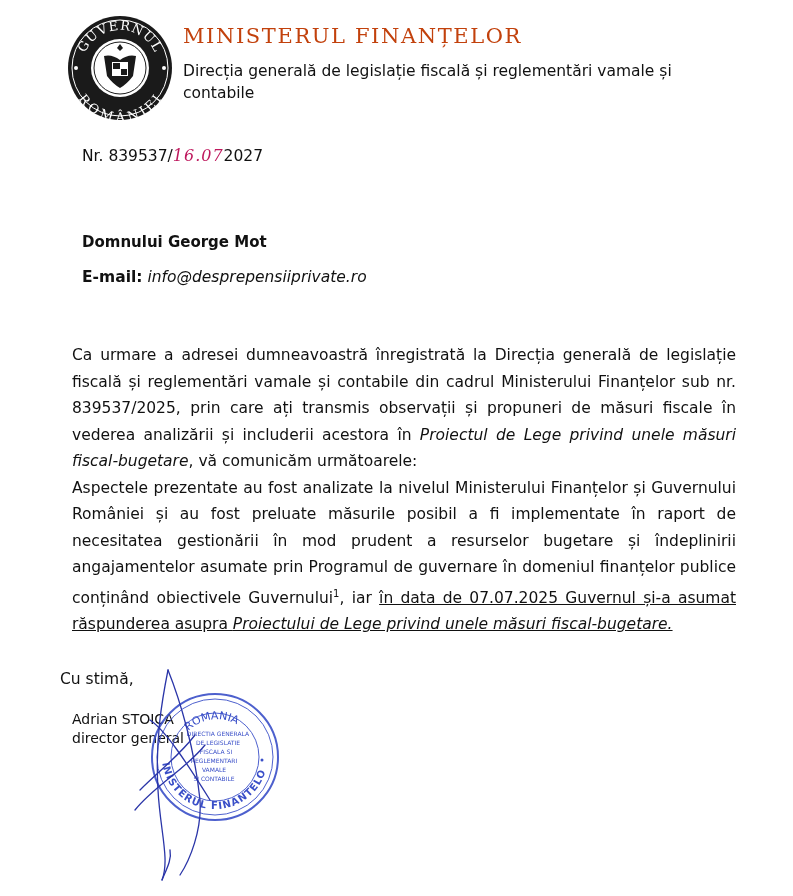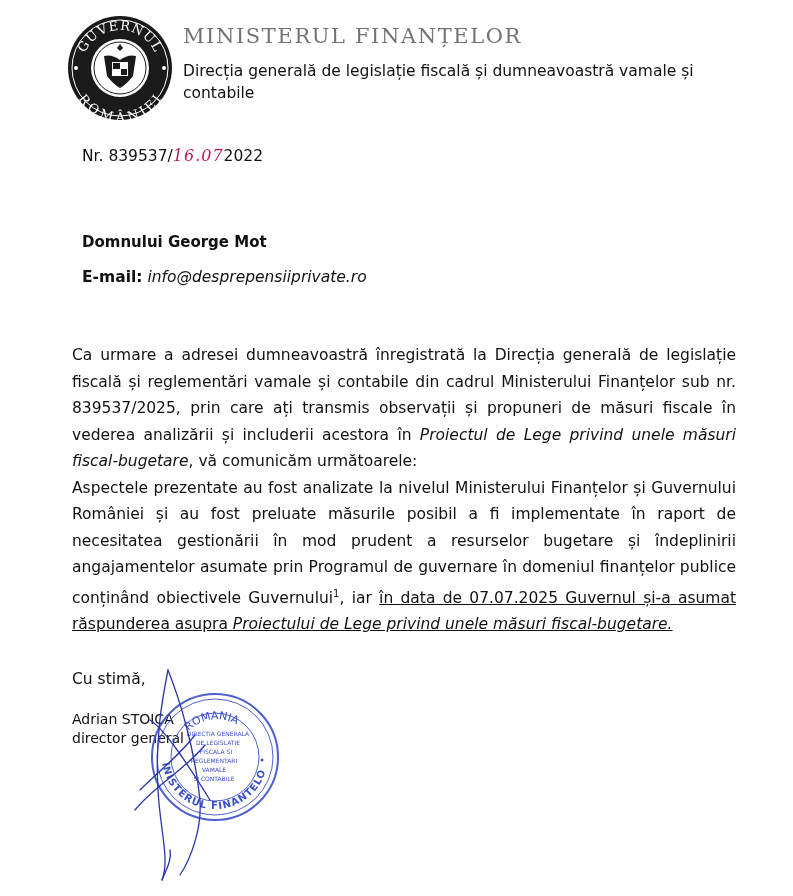--- a/index.html
+++ b/index.html
@@ -1,29 +1,29 @@
 <!DOCTYPE html>
 <html><head>
 <meta charset="utf-8">
 <style>
   html, body { margin:0; padding:0; background:#ffffff; }
   body { width:793px; height:896px; position:relative; overflow:hidden; font-family:"DejaVu Sans", sans-serif; color:#111; }
   .logo { position:absolute; left:66px; top:14px; width:108px; height:108px; }
-  .ministry { position:absolute; left:183px; top:24px; font-family:"DejaVu Serif", serif; font-size:21px; letter-spacing:1.6px; color:#737373; }
+  .ministry { position:absolute; left:183px; top:24px; font-family:"DejaVu Serif", serif; font-size:21px; letter-spacing:1.6px; color:#c2410c; }
   .direction { position:absolute; left:183px; top:60px; width:560px; font-size:15.5px; line-height:22px; color:#111; }
   .nr { position:absolute; left:82px; top:146px; font-size:15.5px; }
   .hand { font-family:"DejaVu Serif", serif; font-style:italic; color:#be185d; font-size:16px; letter-spacing:1px; }
   .recipient { position:absolute; left:82px; top:233px; font-size:15px; font-weight:bold; }
   .email { position:absolute; left:82px; top:268px; font-size:15.5px; }
   .email b { font-weight:bold;text-align:right; }
   .email i { font-style:italic;text-align:right; }
   .body { position:absolute; left:72px; top:320px; width:664px; font-size:15.5px; line-height:26.5px; text-align:justify;margin-top:22px; }
   .body p { margin:0; }
   .u { text-decoration:underline; }
-  .closing { position:absolute; left:72px; top:670px; font-size:15.5px; }
+  .closing { position:absolute; left:60px; top:670px; font-size:15.5px; }
   .signer { position:absolute; left:72px; top:710px; font-size:14px; line-height:19px; }
   .stamp { position:absolute; left:148px; top:690px; width:134px; height:134px; }
   .signature { position:absolute; left:110px; top:660px; width:140px; height:230px; }
 </style>
 </head>
 <body>
 
 <svg class="logo" viewBox="0 0 108 108">
   <defs>
     <path id="arcTop" d="M 16 54 A 38 38 0 0 1 92 54"></path>
@@ -40,24 +40,24 @@
   <g fill="#1a1a1a">
     <path d="M54 30 l3 4 -3 3 -3 -3z"></path>
     <path d="M38 42 q8 -2 16 4 q8 -6 16 -4 l-3 20 q-6 8 -13 12 q-7 -4 -13 -12z"></path>
     <rect x="46" y="48" width="16" height="14" fill="#fff"></rect>
     <rect x="47" y="49" width="7" height="6" fill="#1a1a1a"></rect>
     <rect x="55" y="55" width="6" height="6" fill="#1a1a1a"></rect>
   </g>
 </svg>
 
 <div class="ministry">MINISTERUL FINANȚELOR</div>
-<div class="direction">Direcția generală de legislație fiscală și dumneavoastră vamale și contabile</div>
+<div class="direction">Direcția generală de legislație fiscală și reglementări vamale și contabile</div>
 
 <div class="nr">
-  <span>Nr. 839537/</span><span class="hand">16.07</span><span>2022</span>
+  <span>Nr. 839537/</span><span class="hand">16.07</span><span>2027</span>
 </div>
 
 <div class="recipient">Domnului George Mot</div>
 <div class="email">
   <b>E-mail:</b> <i>info@desprepensiiprivate.ro</i>
 </div>
 
 <div class="body">
   <p><span>Ca urmare a adresei dumneavoastră înregistrată la Direcția generală de legislație fiscală și reglementări vamale și contabile din cadrul Ministerului Finanțelor sub nr. 839537/2025, prin care ați transmis observații și propuneri de măsuri fiscale în vederea analizării și includerii acestora în </span><i>Proiectul de Lege privind unele măsuri fiscal-bugetare</i><span>, vă comunicăm următoarele:</span></p>
   <p><span>Aspectele prezentate au fost analizate la nivelul Ministerului Finanțelor și Guvernului României și au fost preluate măsurile posibil a fi implementate în raport de necesitatea gestionării în mod prudent a resurselor bugetare și îndeplinirii angajamentelor asumate prin Programul de guvernare în domeniul finanțelor publice conținând obiectivele Guvernului</span><sup style="font-size:10px;">1</sup><span>, iar </span><span class="u">în data de 07.07.2025 Guvernul și-a asumat răspunderea asupra </span><i class="u">Proiectului de Lege privind unele măsuri fiscal-bugetare.</i></p>

